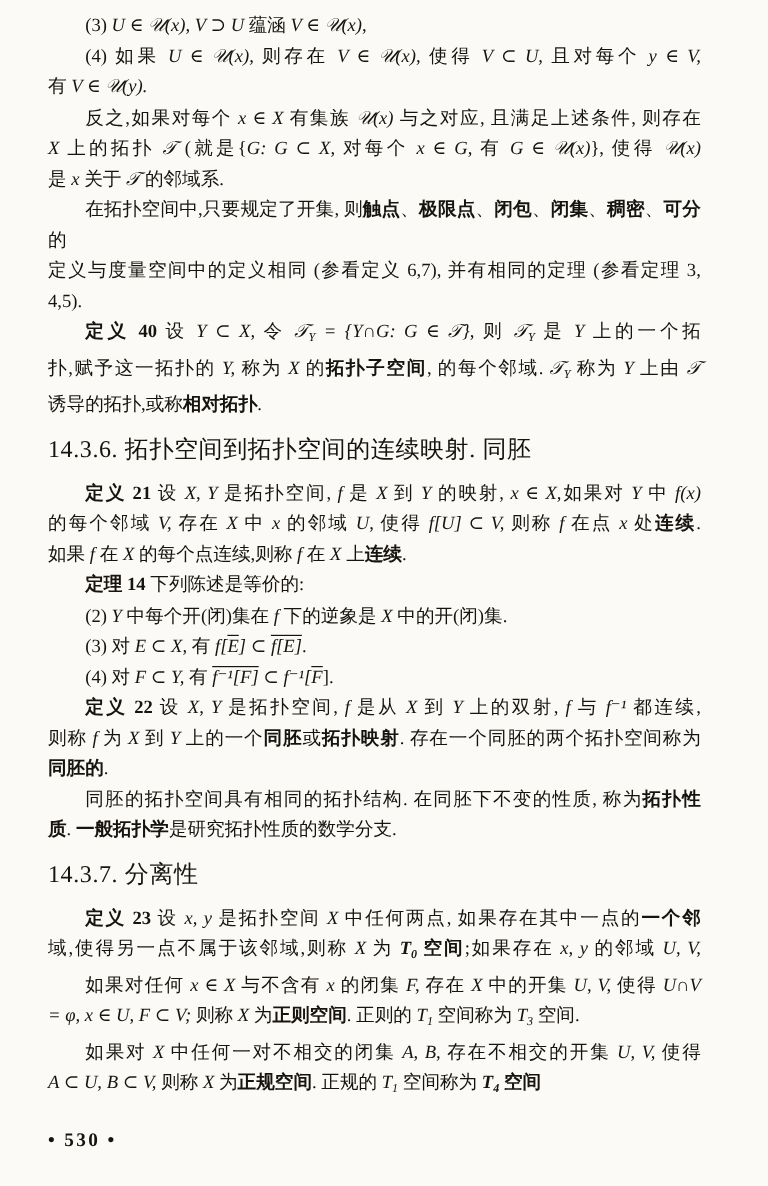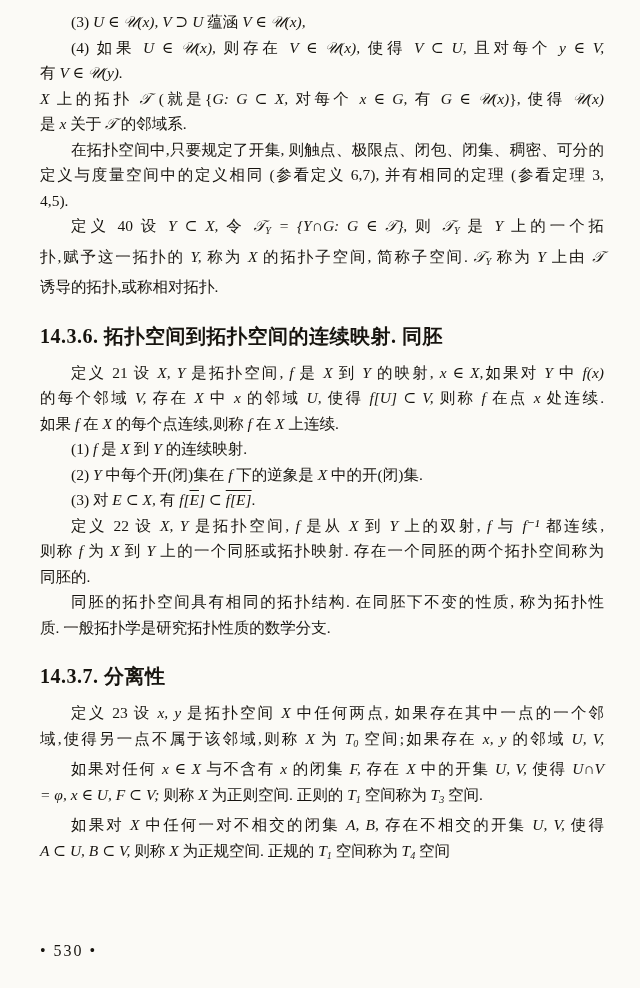--- a/index.html
+++ b/index.html
@@ -7,74 +7,76 @@
     width:640px;height:988px;
     background:#fbfaf6;
     font-family:"Liberation Serif","DejaVu Serif",serif;
     color:#17140f;
     position:relative;
     overflow:hidden;
   }
   .page{
     box-sizing:border-box;
     width:640px;height:988px;
-    padding:9px 36px 0 40px;
+    padding:9px 56px 0 40px;
     position:relative;
   }
   .line{
     font-size:15.5px;
     line-height:25.5px;
     min-height:25.5px;
     white-space:normal;
   }
   .justify{ text-align:justify; text-align-last:justify; }
   .indent{ text-indent:2em; }
   .heading{
     font-size:20px;
     line-height:26px;
-    font-weight:bold;
+    font-weight:normal;
     letter-spacing:0.5px;
-    margin:23px 0 11px 0;
+    margin:11px 0 11px 0;
   }
-  .b{ font-weight:normal; }
+  .b{ font-weight:bold; }
   .i{ font-style:italic; }
   .sub{ font-size:0.65em; vertical-align:-0.30em; }
   .ov{ text-decoration:overline; }
   .pageno{
     position:absolute;
     left:40px;
     bottom:28px;
-    font-weight:normal;
+    font-weight:bold;
     font-size:16px;
     letter-spacing:2px;
   }
 </style>
 </head>
 <body>
 
 <div class="page">
   <div id="doc-body">
       <div class="line indent"><span>(3) </span><span class="i">U ∈ 𝒰(x), V ⊃ U</span><span> 蕴涵 </span><span class="i">V ∈ 𝒰(x),</span></div>
       <div class="line indent justify"><span>(4) 如果 </span><span class="i">U ∈ 𝒰(x),</span><span> 则存在 </span><span class="i">V ∈ 𝒰(x),</span><span> 使得 </span><span class="i">V ⊂ U,</span><span> 且对每个 </span><span class="i">y ∈ V,</span></div>
       <div class="line"><span>有 </span><span class="i">V ∈ 𝒰(y).</span></div>
+      <div class="line indent justify"><span>反之,如果对每个 </span><span class="i">x ∈ X</span><span> 有集族 </span><span class="i">𝒰(x)</span><span> 与之对应, 且满足上述条件, 则存在</span></div>
       <div class="line justify"><span class="i">X</span><span> 上的拓扑 </span><span class="i">𝒯</span><span> (就是{</span><span class="i">G: G ⊂ X,</span><span> 对每个 </span><span class="i">x ∈ G,</span><span> 有 </span><span class="i">G ∈ 𝒰(x)</span><span>}, 使得 </span><span class="i">𝒰(x)</span></div>
       <div class="line"><span>是 </span><span class="i">x</span><span> 关于 </span><span class="i">𝒯</span><span> 的邻域系.</span></div>
       <div class="line indent justify"><span>在拓扑空间中,只要规定了开集, 则</span><span class="b">触点</span><span>、</span><span class="b">极限点</span><span>、</span><span class="b">闭包</span><span>、</span><span class="b">闭集</span><span>、</span><span class="b">稠密</span><span>、</span><span class="b">可分</span><span>的</span></div>
       <div class="line justify"><span>定义与度量空间中的定义相同 (参看定义 6,7), 并有相同的定理 (参看定理 3,</span></div>
       <div class="line"><span>4,5).</span></div>
       <div class="line indent justify"><span class="b">定义 40</span><span>  设 </span><span class="i">Y ⊂ X,</span><span> 令 </span><span class="i">𝒯</span><span class="i sub">Y</span><span class="i"> = {Y∩G: G ∈ 𝒯},</span><span> 则 </span><span class="i">𝒯</span><span class="i sub">Y</span><span> 是 </span><span class="i">Y</span><span> 上的一个拓</span></div>
-      <div class="line justify"><span>扑,赋予这一拓扑的 </span><span class="i">Y,</span><span> 称为 </span><span class="i">X</span><span> 的</span><span class="b">拓扑子空间</span><span>, 简称子空间. </span><span class="i">𝒯</span><span class="i sub">Y</span><span> 称为 </span><span class="i">Y</span><span> 上由 </span><span class="i">𝒯</span></div>
+      <div class="line justify"><span>扑,赋予这一拓扑的 </span><span class="i">Y,</span><span> 称为 </span><span class="i">X</span><span> 的</span><span class="b">拓扑子空间</span><span>, 的每个邻域. </span><span class="i">𝒯</span><span class="i sub">Y</span><span> 称为 </span><span class="i">Y</span><span> 上由 </span><span class="i">𝒯</span></div>
       <div class="line"><span>诱导的拓扑,或称</span><span class="b">相对拓扑</span><span>.</span></div>
       <div class="heading"><span>14.3.6. 拓扑空间到拓扑空间的连续映射. 同胚</span></div>
       <div class="line indent justify"><span class="b">定义 21</span><span>  设 </span><span class="i">X, Y</span><span> 是拓扑空间, </span><span class="i">f</span><span> 是 </span><span class="i">X</span><span> 到 </span><span class="i">Y</span><span> 的映射, </span><span class="i">x ∈ X,</span><span>如果对 </span><span class="i">Y</span><span> 中 </span><span class="i">f(x)</span></div>
       <div class="line justify"><span>的每个邻域 </span><span class="i">V,</span><span> 存在 </span><span class="i">X</span><span> 中 </span><span class="i">x</span><span> 的邻域 </span><span class="i">U,</span><span> 使得 </span><span class="i">f[U] ⊂ V,</span><span> 则称 </span><span class="i">f</span><span> 在点 </span><span class="i">x</span><span> 处</span><span class="b">连续</span><span>.</span></div>
       <div class="line"><span>如果 </span><span class="i">f</span><span> 在 </span><span class="i">X</span><span> 的每个点连续,则称 </span><span class="i">f</span><span> 在 </span><span class="i">X</span><span> 上</span><span class="b">连续</span><span>.</span></div>
-      <div class="line indent"><span>(1) </span><span class="i">f</span><span> 是 </span><span class="i">X</span><span> 到 </span><span class="i">Y</span><span> 的连续映射.</span></div>
+      <div class="line indent"><span class="b">定理 14</span><span>  下列陈述是等价的:</span></div>
       <div class="line indent"><span>(2) </span><span class="i">Y</span><span> 中每个开(闭)集在 </span><span class="i">f</span><span> 下的逆象是 </span><span class="i">X</span><span> 中的开(闭)集.</span></div>
       <div class="line indent"><span>(3) 对 </span><span class="i">E ⊂ X,</span><span> 有 </span><span class="i">f[</span><span class="i ov">E</span><span class="i">] ⊂ </span><span class="i ov">f[E]</span><span>.</span></div>
+      <div class="line indent"><span>(4) 对 </span><span class="i">F ⊂ Y,</span><span> 有 </span><span class="i ov">f⁻¹[F]</span><span class="i"> ⊂ </span><span class="i">f⁻¹[</span><span class="i ov">F</span><span>].</span></div>
       <div class="line indent justify"><span class="b">定义 22</span><span>  设 </span><span class="i">X, Y</span><span> 是拓扑空间, </span><span class="i">f</span><span> 是从 </span><span class="i">X</span><span> 到 </span><span class="i">Y</span><span> 上的双射, </span><span class="i">f</span><span> 与 </span><span class="i">f⁻¹</span><span> 都连续,</span></div>
       <div class="line justify"><span>则称 </span><span class="i">f</span><span> 为 </span><span class="i">X</span><span> 到 </span><span class="i">Y</span><span> 上的一个</span><span class="b">同胚</span><span>或</span><span class="b">拓扑映射</span><span>. 存在一个同胚的两个拓扑空间称为</span></div>
       <div class="line"><span class="b">同胚的</span><span>.</span></div>
       <div class="line indent justify"><span>同胚的拓扑空间具有相同的拓扑结构. 在同胚下不变的性质, 称为</span><span class="b">拓扑性</span></div>
       <div class="line"><span class="b">质</span><span>. </span><span class="b">一般拓扑学</span><span>是研究拓扑性质的数学分支.</span></div>
       <div class="heading"><span>14.3.7. 分离性</span></div>
       <div class="line indent justify"><span class="b">定义 23</span><span>  设 </span><span class="i">x, y</span><span> 是拓扑空间 </span><span class="i">X</span><span> 中任何两点, 如果存在其中一点的</span><span class="b">一个邻</span></div>
       <div class="line justify"><span>域,使得另一点不属于该邻域,则称 </span><span class="i">X</span><span> 为 </span><span class="b i">T</span><span class="b i sub">0</span><span class="b"> 空间</span><span>;如果存在 </span><span class="i">x, y</span><span> 的邻域 </span><span class="i">U, V,</span></div>
       <div class="line indent justify"><span>如果对任何 </span><span class="i">x ∈ X</span><span> 与不含有 </span><span class="i">x</span><span> 的闭集 </span><span class="i">F,</span><span> 存在 </span><span class="i">X</span><span> 中的开集 </span><span class="i">U, V,</span><span> 使得 </span><span class="i">U∩V</span></div>
       <div class="line"><span class="i">= φ, x ∈ U, F ⊂ V;</span><span> 则称 </span><span class="i">X</span><span> 为</span><span class="b">正则空间</span><span>. 正则的 </span><span class="i">T</span><span class="i sub">1</span><span> 空间称为 </span><span class="i">T</span><span class="i sub">3</span><span> 空间.</span></div>

